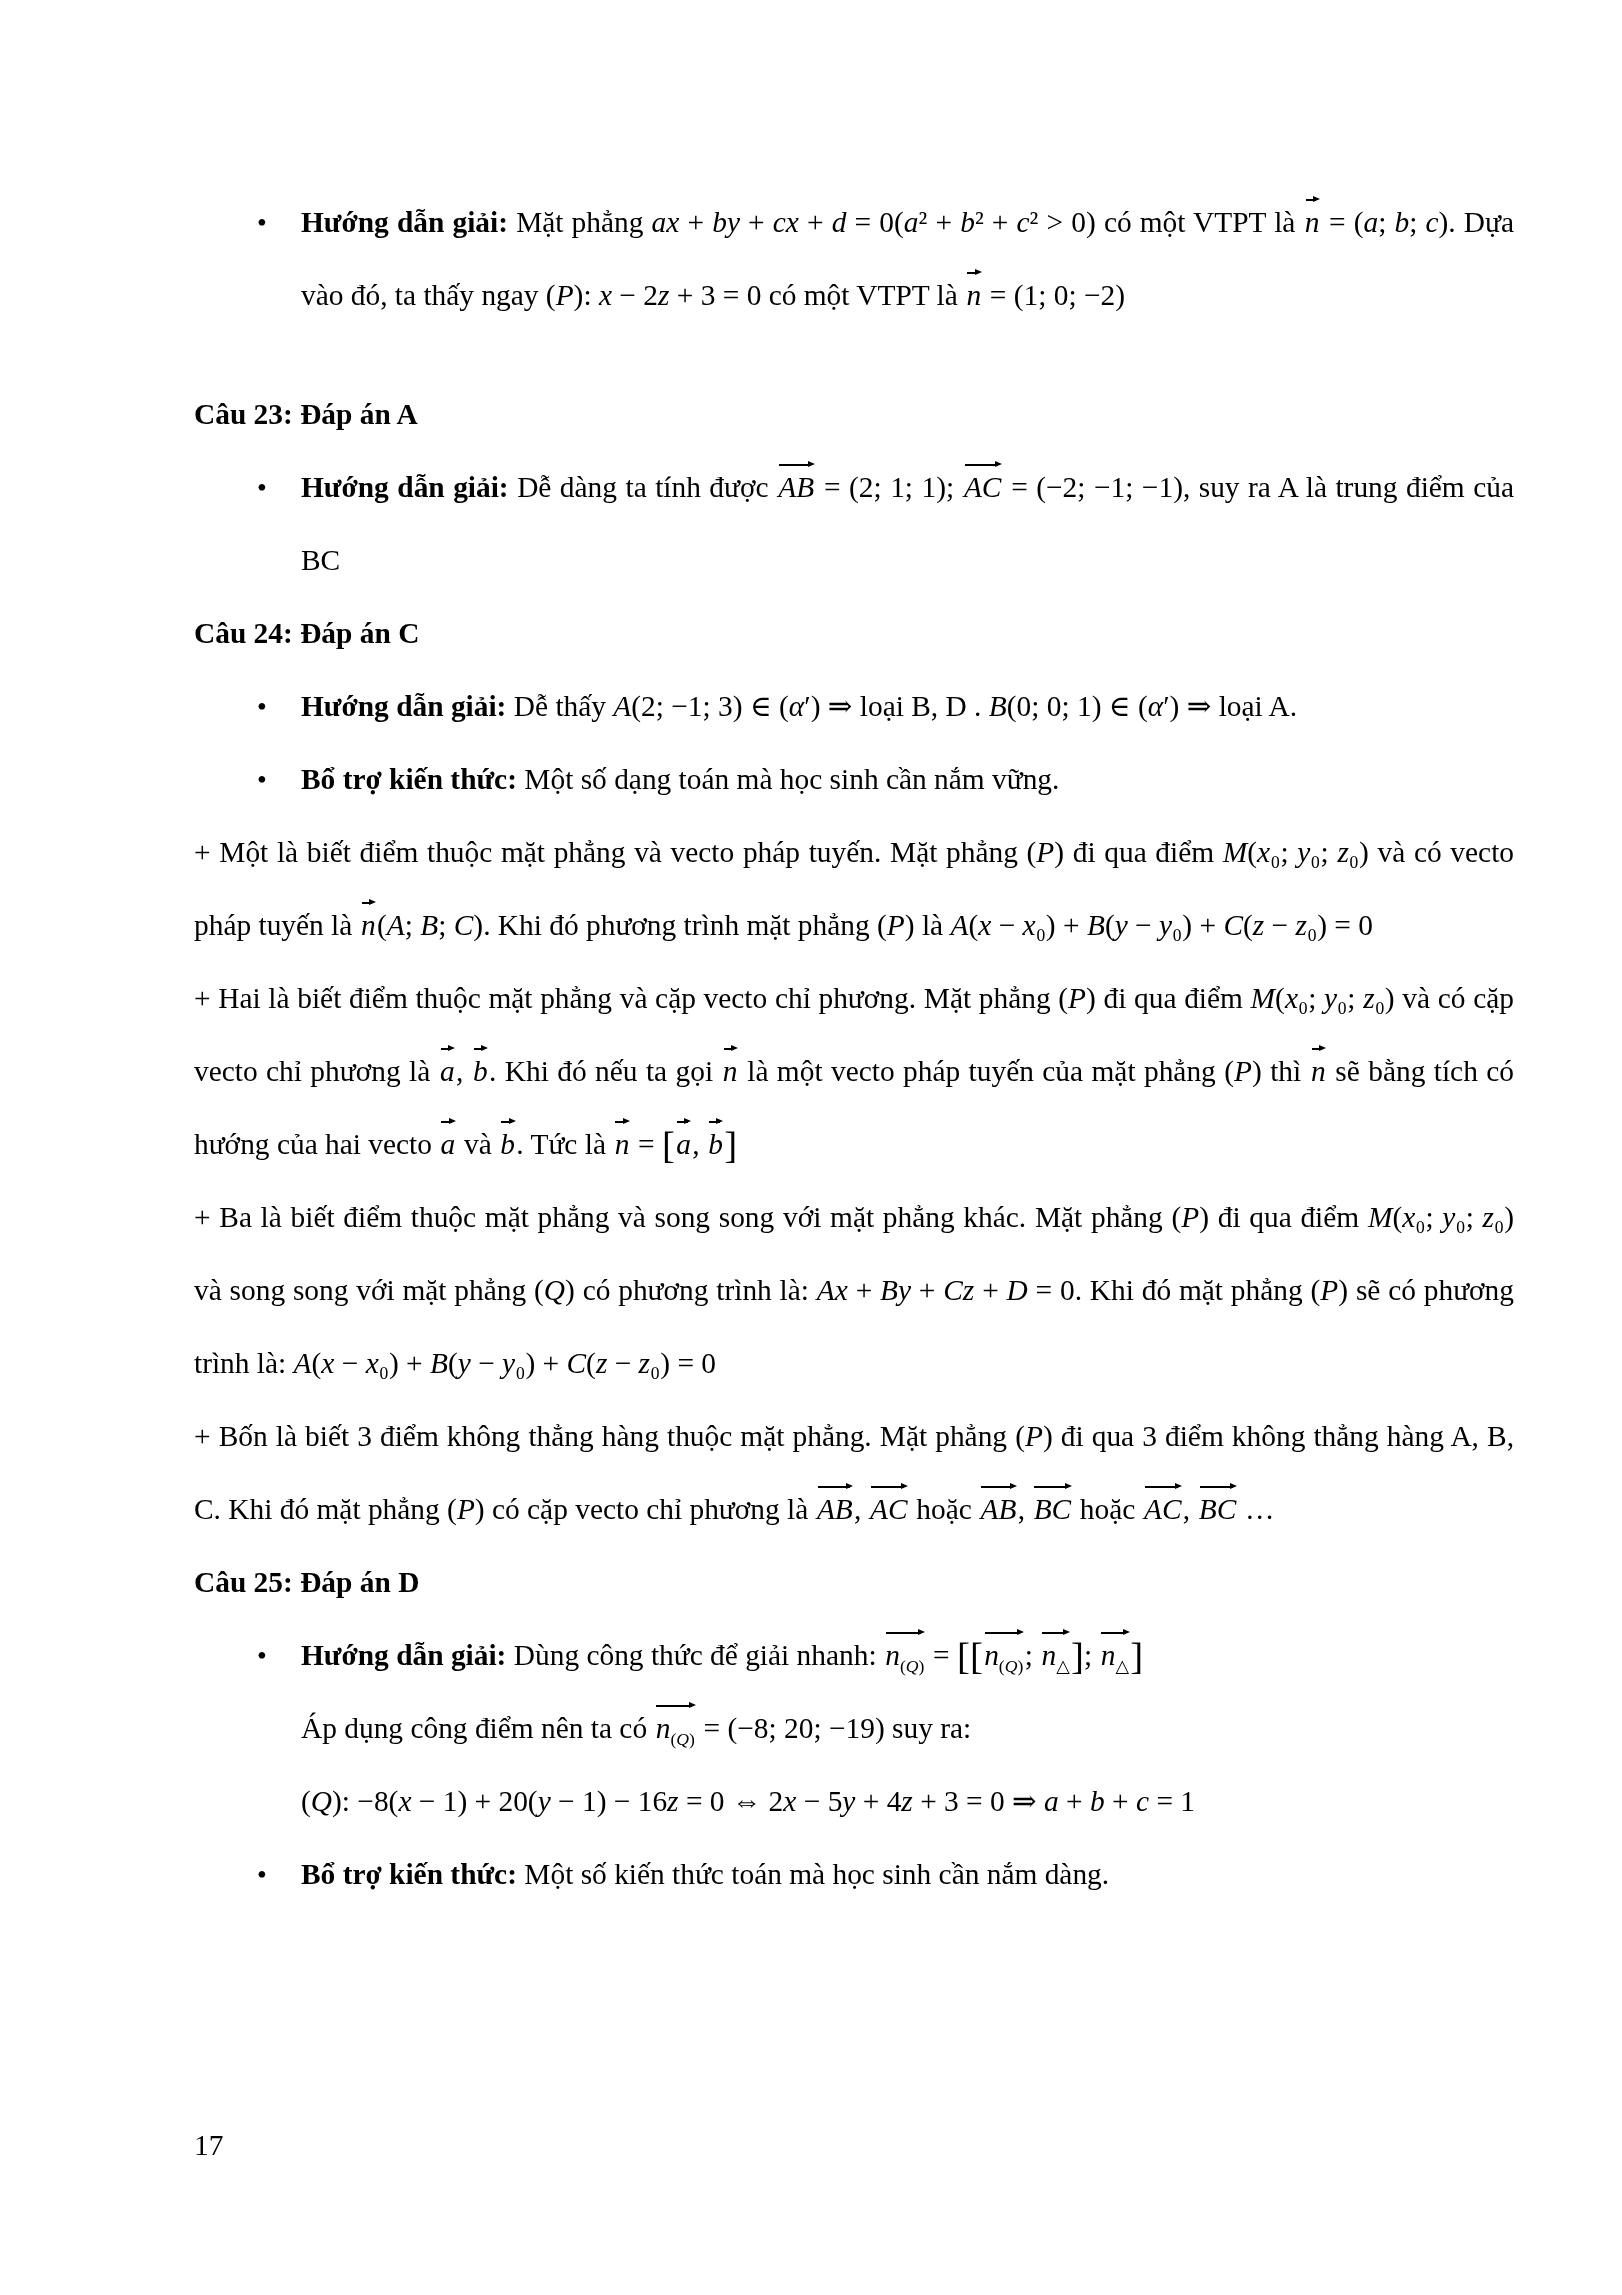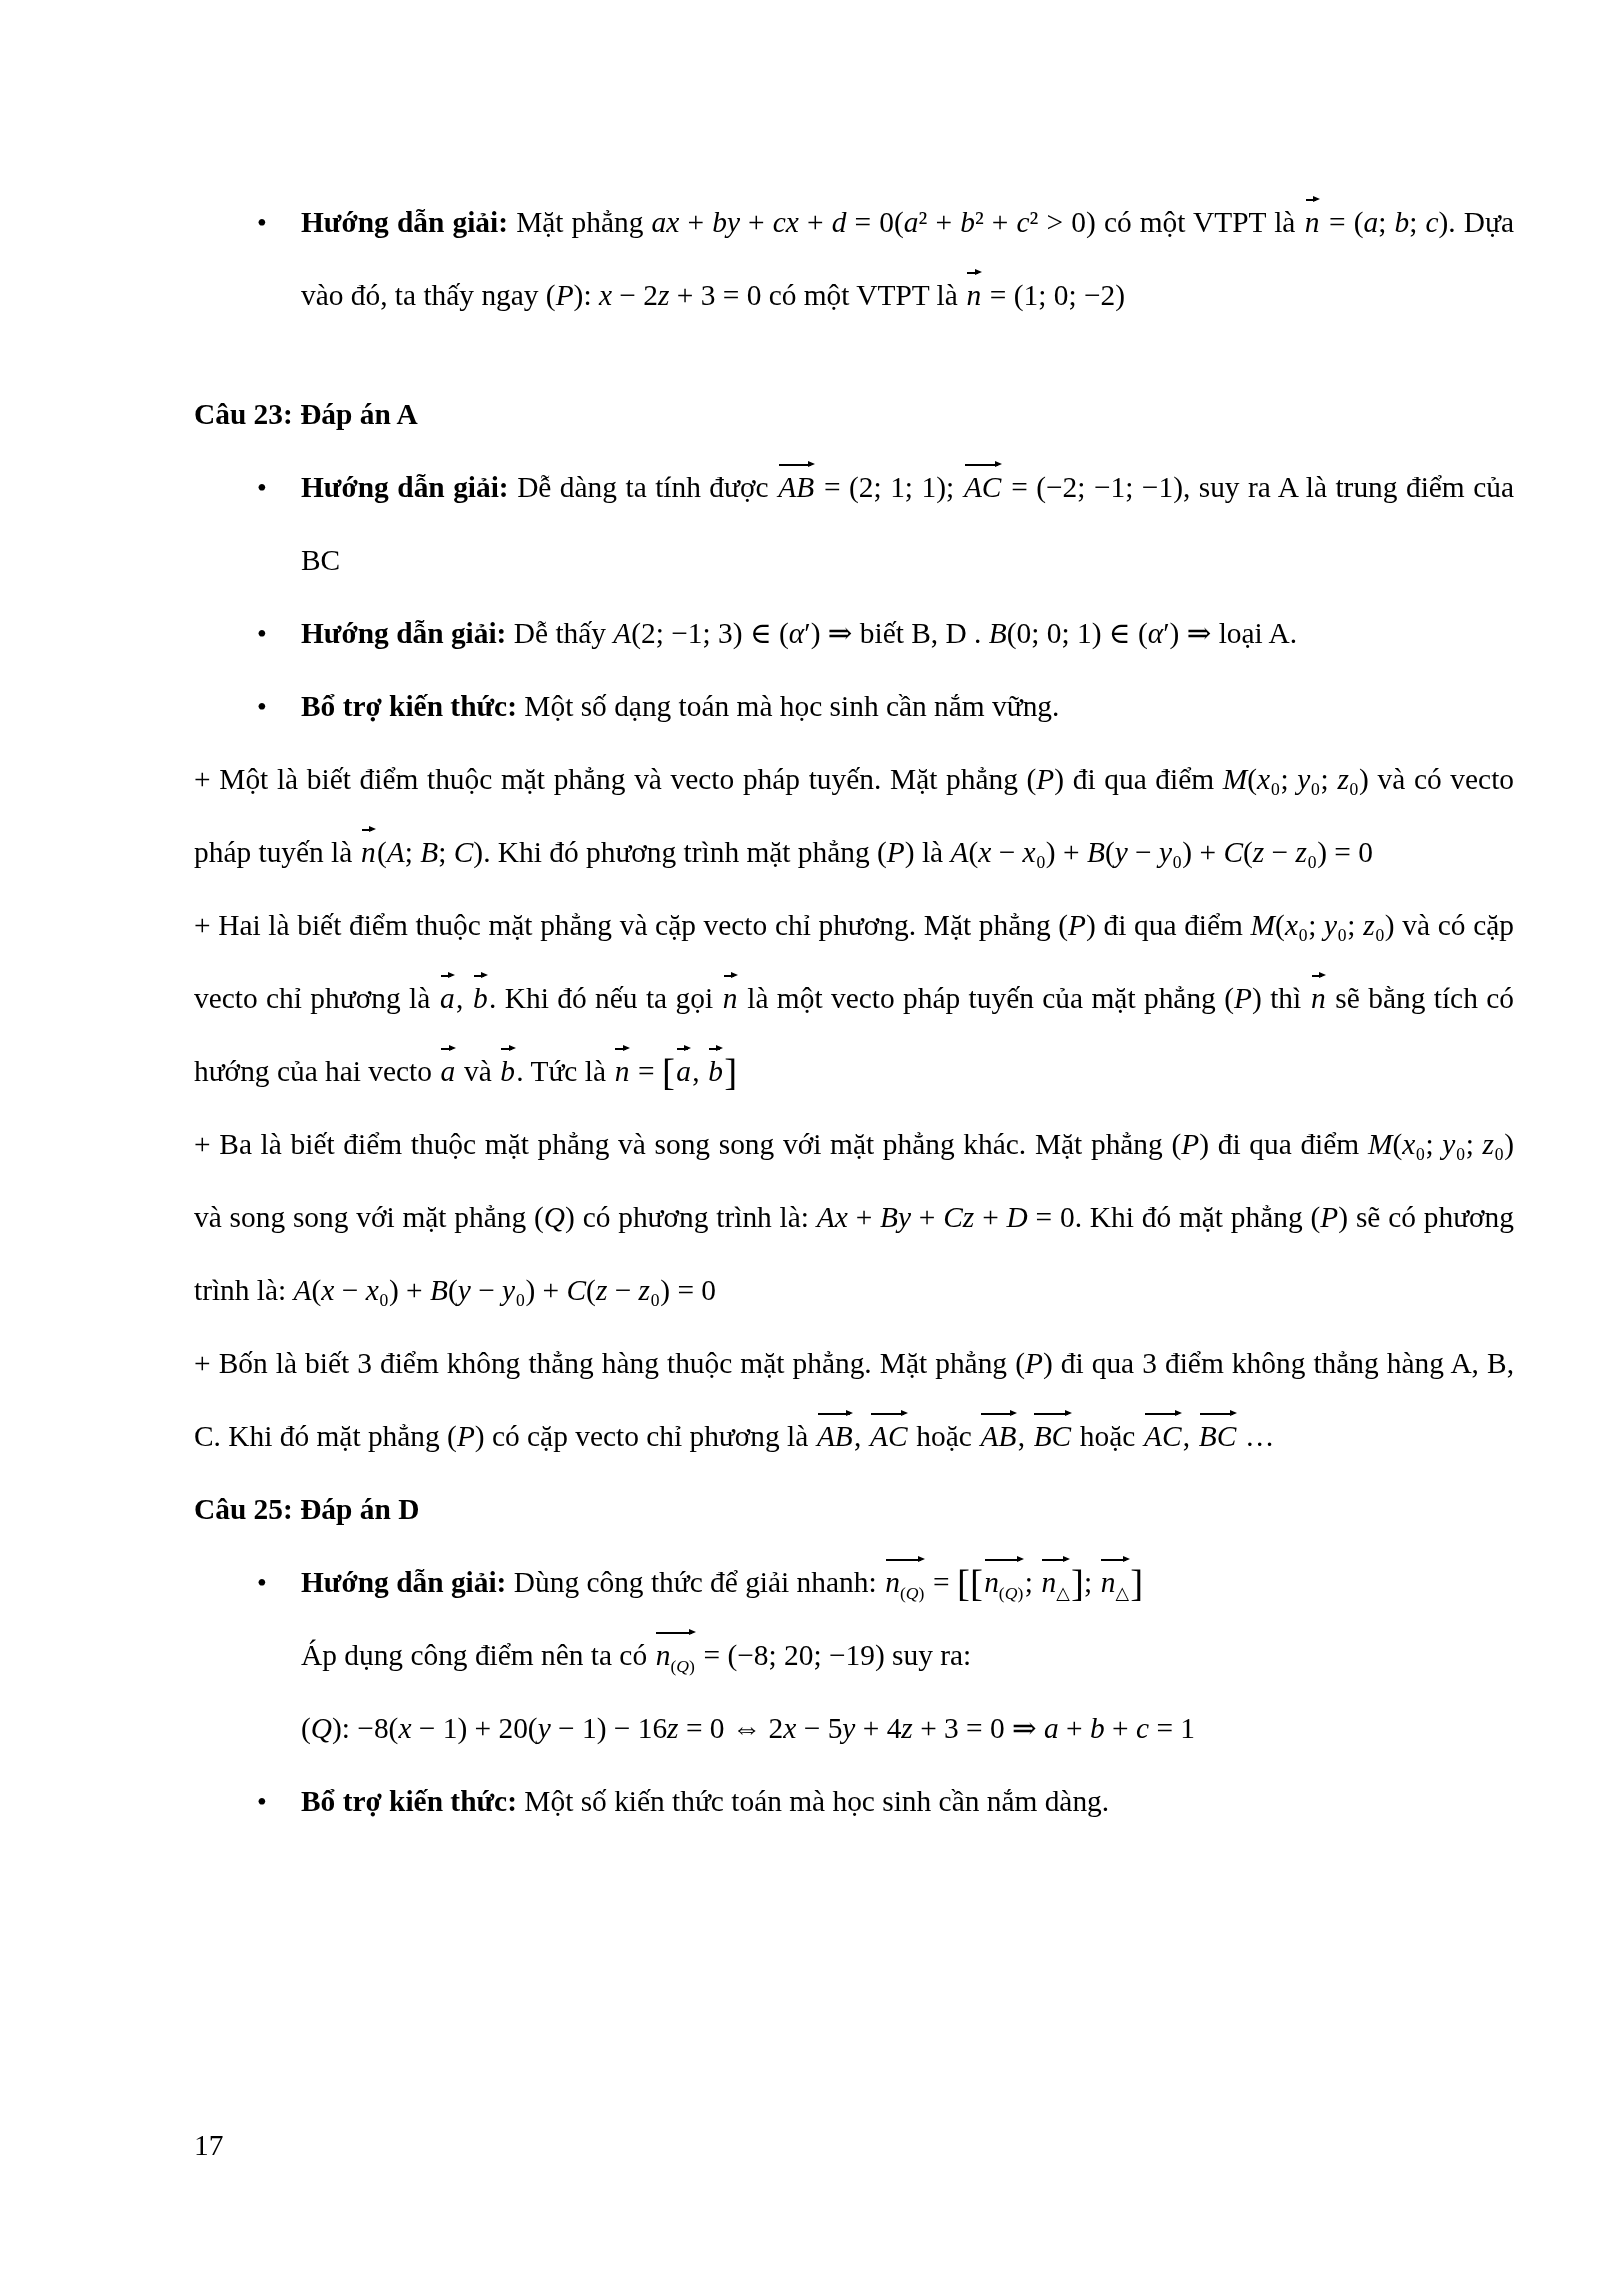--- a/index.html
+++ b/index.html
@@ -85,21 +85,22 @@
   }
 </style>
 </head>
 <body>
 
 <div class="page">
   <div id="content">
       <div class="block bullet"><b>Hướng dẫn giải: </b><span>Mặt phẳng </span><span class="math"><i>a</i><i>x</i> + <i>b</i><i>y</i> + <i>c</i><i>x</i> + <i>d</i> = 0(<i>a</i>² + <i>b</i>² + <i>c</i>² &gt; 0)</span><span> có một VTPT là </span><span class="vec"><span class="vec-arrow"></span><span class="vec-body"><i>n</i></span></span><span class="math"> = (<i>a</i>; <i>b</i>; <i>c</i>)</span><span>. Dựa vào đó, ta thấy ngay </span><span class="math">(<i>P</i>): <i>x</i> − 2<i>z</i> + 3 = 0</span><span> có một VTPT là </span><span class="vec"><span class="vec-arrow"></span><span class="vec-body"><i>n</i></span></span><span class="math"> = (1; 0; −2)</span></div>
       <div class="block heading"><b>Câu 23: Đáp án A</b></div>
       <div class="block bullet"><b>Hướng dẫn giải: </b><span>Dễ dàng ta tính được </span><span class="vec"><span class="vec-arrow"></span><span class="vec-body"><i>A</i><i>B</i></span></span><span class="math"> = (2; 1; 1); </span><span class="vec"><span class="vec-arrow"></span><span class="vec-body"><i>A</i><i>C</i></span></span><span class="math"> = (−2; −1; −1)</span><span>, suy ra A là trung điểm của BC</span></div>
-      <div class="block bullet"><b>Hướng dẫn giải: </b><span>Dễ thấy </span><span class="math"><i>A</i>(2; −1; 3) ∈ (<i>α</i>′) ⇒ </span><span>biết B, D . </span><span class="math"><i>B</i>(0; 0; 1) ∈ (<i>α</i>′) ⇒ </span><span>loại A.</span></div>
+      <div class="block heading"><b>Câu 24: Đáp án C</b></div>
+      <div class="block bullet"><b>Hướng dẫn giải: </b><span>Dễ thấy </span><span class="math"><i>A</i>(2; −1; 3) ∈ (<i>α</i>′) ⇒ </span><span>loại B, D . </span><span class="math"><i>B</i>(0; 0; 1) ∈ (<i>α</i>′) ⇒ </span><span>loại A.</span></div>
       <div class="block bullet"><b>Bổ trợ kiến thức: </b><span>Một số dạng toán mà học sinh cần nắm vững.</span></div>
       <div class="block para"><span>+ Một là biết điểm thuộc mặt phẳng và vecto pháp tuyến. Mặt phẳng </span><span class="math">(<i>P</i>)</span><span> đi qua điểm </span><span class="math"><i>M</i>(<i>x</i>₀; <i>y</i>₀; <i>z</i>₀)</span><span> và có vecto pháp tuyến là </span><span class="vec"><span class="vec-arrow"></span><span class="vec-body"><i>n</i></span></span><span class="math">(<i>A</i>; <i>B</i>; <i>C</i>)</span><span>. Khi đó phương trình mặt phẳng </span><span class="math">(<i>P</i>)</span><span> là </span><span class="math"><i>A</i>(<i>x</i> − <i>x</i>₀) + <i>B</i>(<i>y</i> − <i>y</i>₀) + <i>C</i>(<i>z</i> − <i>z</i>₀) = 0</span></div>
       <div class="block para"><span>+ Hai là biết điểm thuộc mặt phẳng và cặp vecto chỉ phương. Mặt phẳng </span><span class="math">(<i>P</i>)</span><span> đi qua điểm </span><span class="math"><i>M</i>(<i>x</i>₀; <i>y</i>₀; <i>z</i>₀)</span><span> và có cặp vecto chỉ phương là </span><span class="vec"><span class="vec-arrow"></span><span class="vec-body"><i>a</i></span></span><span class="math">, </span><span class="vec"><span class="vec-arrow"></span><span class="vec-body"><i>b</i></span></span><span>. Khi đó nếu ta gọi </span><span class="vec"><span class="vec-arrow"></span><span class="vec-body"><i>n</i></span></span><span> là một vecto pháp tuyến của mặt phẳng </span><span class="math">(<i>P</i>)</span><span> thì </span><span class="vec"><span class="vec-arrow"></span><span class="vec-body"><i>n</i></span></span><span> sẽ bằng tích có hướng của hai vecto </span><span class="vec"><span class="vec-arrow"></span><span class="vec-body"><i>a</i></span></span><span> và </span><span class="vec"><span class="vec-arrow"></span><span class="vec-body"><i>b</i></span></span><span>. Tức là </span><span class="vec"><span class="vec-arrow"></span><span class="vec-body"><i>n</i></span></span><span class="math"> = </span><span class="bigb">[</span><span class="vec"><span class="vec-arrow"></span><span class="vec-body"><i>a</i></span></span><span class="math">, </span><span class="vec"><span class="vec-arrow"></span><span class="vec-body"><i>b</i></span></span><span class="bigb">]</span></div>
       <div class="block para"><span>+ Ba là biết điểm thuộc mặt phẳng và song song với mặt phẳng khác. Mặt phẳng </span><span class="math">(<i>P</i>)</span><span> đi qua điểm </span><span class="math"><i>M</i>(<i>x</i>₀; <i>y</i>₀; <i>z</i>₀)</span><span> và song song với mặt phẳng </span><span class="math">(<i>Q</i>)</span><span> có phương trình là: </span><span class="math"><i>A</i><i>x</i> + <i>B</i><i>y</i> + <i>C</i><i>z</i> + <i>D</i> = 0</span><span>. Khi đó mặt phẳng </span><span class="math">(<i>P</i>)</span><span> sẽ có phương trình là: </span><span class="math"><i>A</i>(<i>x</i> − <i>x</i>₀) + <i>B</i>(<i>y</i> − <i>y</i>₀) + <i>C</i>(<i>z</i> − <i>z</i>₀) = 0</span></div>
       <div class="block para"><span>+ Bốn là biết 3 điểm không thẳng hàng thuộc mặt phẳng. Mặt phẳng </span><span class="math">(<i>P</i>)</span><span> đi qua 3 điểm không thẳng hàng A, B, C. Khi đó mặt phẳng </span><span class="math">(<i>P</i>)</span><span> có cặp vecto chỉ phương là </span><span class="vec"><span class="vec-arrow"></span><span class="vec-body"><i>A</i><i>B</i></span></span><span class="math">, </span><span class="vec"><span class="vec-arrow"></span><span class="vec-body"><i>A</i><i>C</i></span></span><span> hoặc </span><span class="vec"><span class="vec-arrow"></span><span class="vec-body"><i>A</i><i>B</i></span></span><span class="math">, </span><span class="vec"><span class="vec-arrow"></span><span class="vec-body"><i>B</i><i>C</i></span></span><span> hoặc </span><span class="vec"><span class="vec-arrow"></span><span class="vec-body"><i>A</i><i>C</i></span></span><span class="math">, </span><span class="vec"><span class="vec-arrow"></span><span class="vec-body"><i>B</i><i>C</i></span></span><span> …</span></div>
       <div class="block heading"><b>Câu 25: Đáp án D</b></div>
       <div class="block bullet"><b>Hướng dẫn giải: </b><span>Dùng công thức để giải nhanh: </span><span class="vec"><span class="vec-arrow"></span><span class="vec-body"><i>n</i><sub class="vec-sub">(<i>Q</i>)</sub></span></span><span class="math"> = </span><span class="bigb">[[</span><span class="vec"><span class="vec-arrow"></span><span class="vec-body"><i>n</i><sub class="vec-sub">(<i>Q</i>)</sub></span></span><span class="math">; </span><span class="vec"><span class="vec-arrow"></span><span class="vec-body"><i>n</i><sub class="vec-sub">△</sub></span></span><span class="bigb">]</span><span class="math">; </span><span class="vec"><span class="vec-arrow"></span><span class="vec-body"><i>n</i><sub class="vec-sub">△</sub></span></span><span class="bigb">]</span></div>
       <div class="block sub"><span>Áp dụng công điểm nên ta có </span><span class="vec"><span class="vec-arrow"></span><span class="vec-body"><i>n</i><sub class="vec-sub">(<i>Q</i>)</sub></span></span><span class="math"> = (−8; 20; −19)</span><span> suy ra:</span></div>
       <div class="block sub"><span class="math">(<i>Q</i>): −8(<i>x</i> − 1) + 20(<i>y</i> − 1) − 16<i>z</i> = 0 ⇔ 2<i>x</i> − 5<i>y</i> + 4<i>z</i> + 3 = 0 ⇒ <i>a</i> + <i>b</i> + <i>c</i> = 1</span></div>
       <div class="block bullet"><b>Bổ trợ kiến thức: </b><span>Một số kiến thức toán mà học sinh cần nắm dàng.</span></div>

